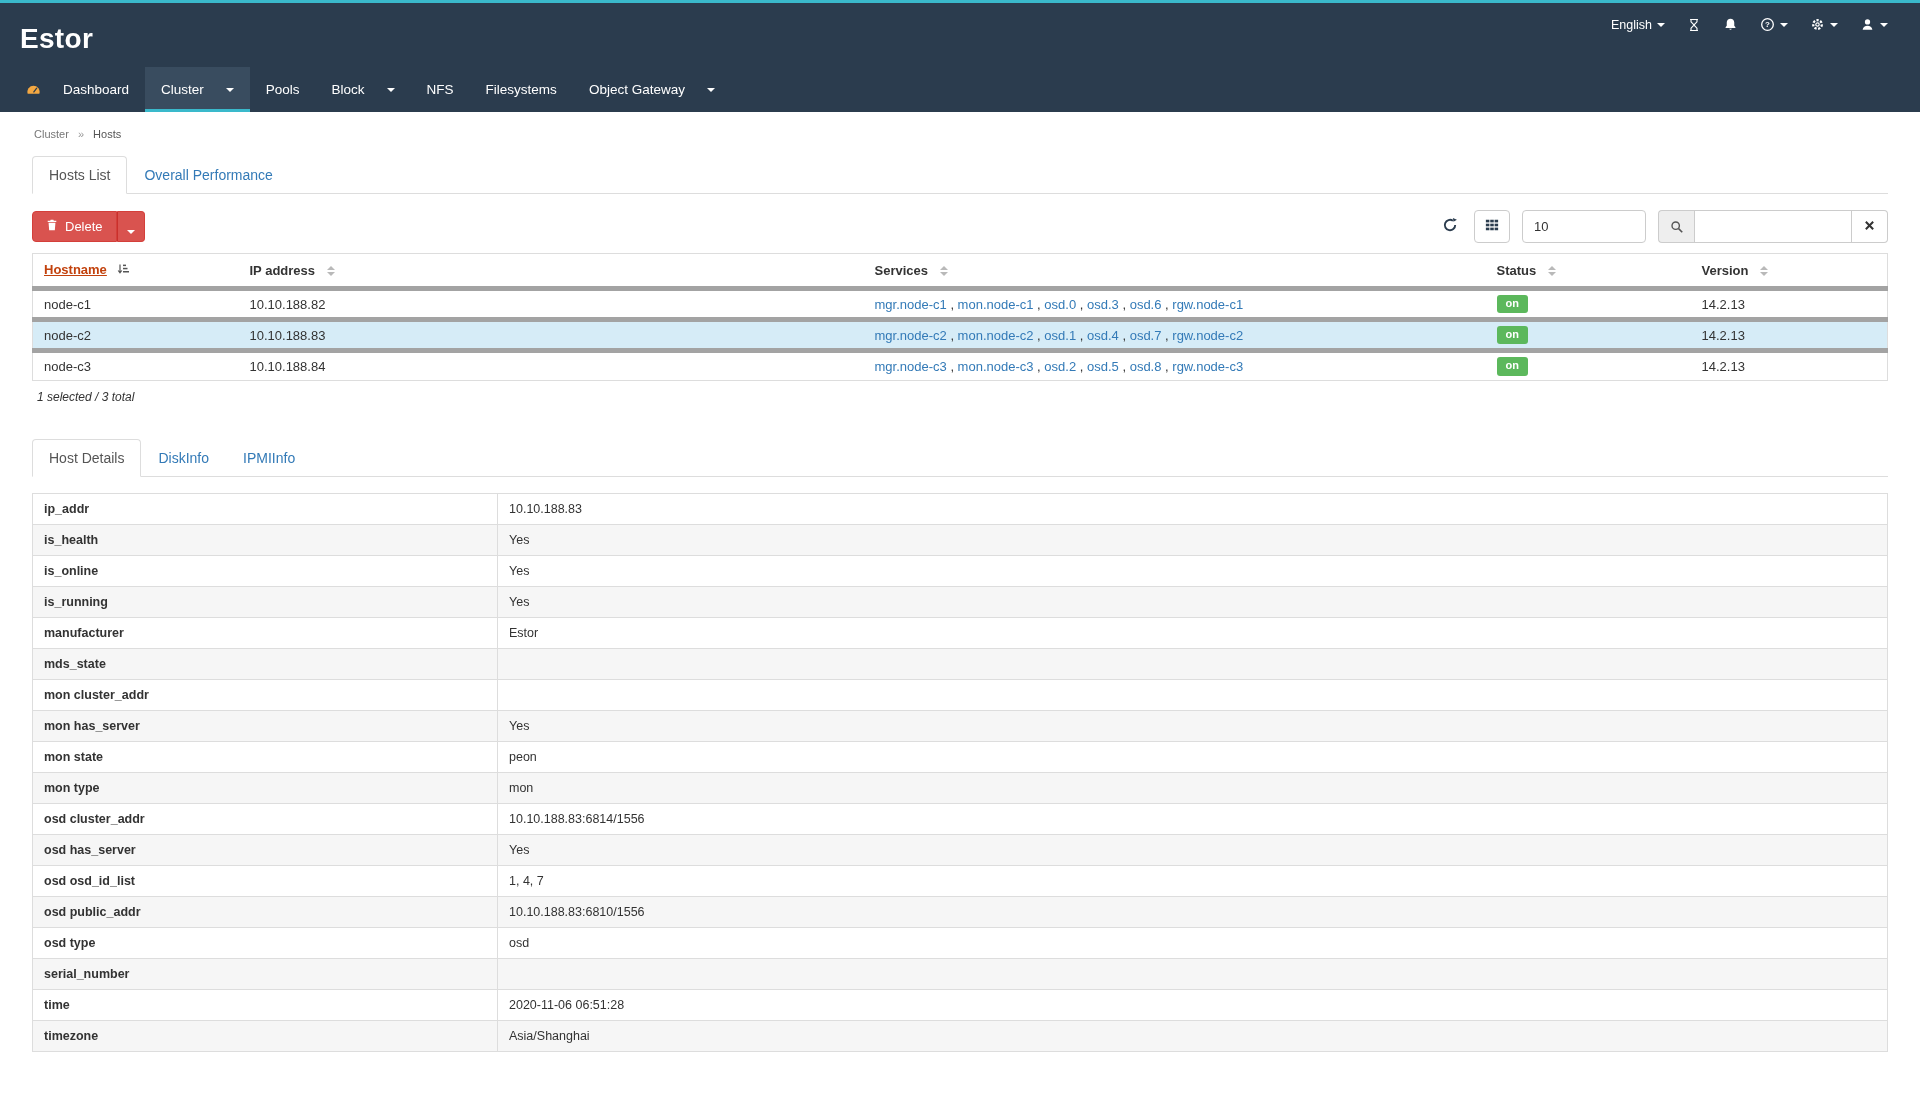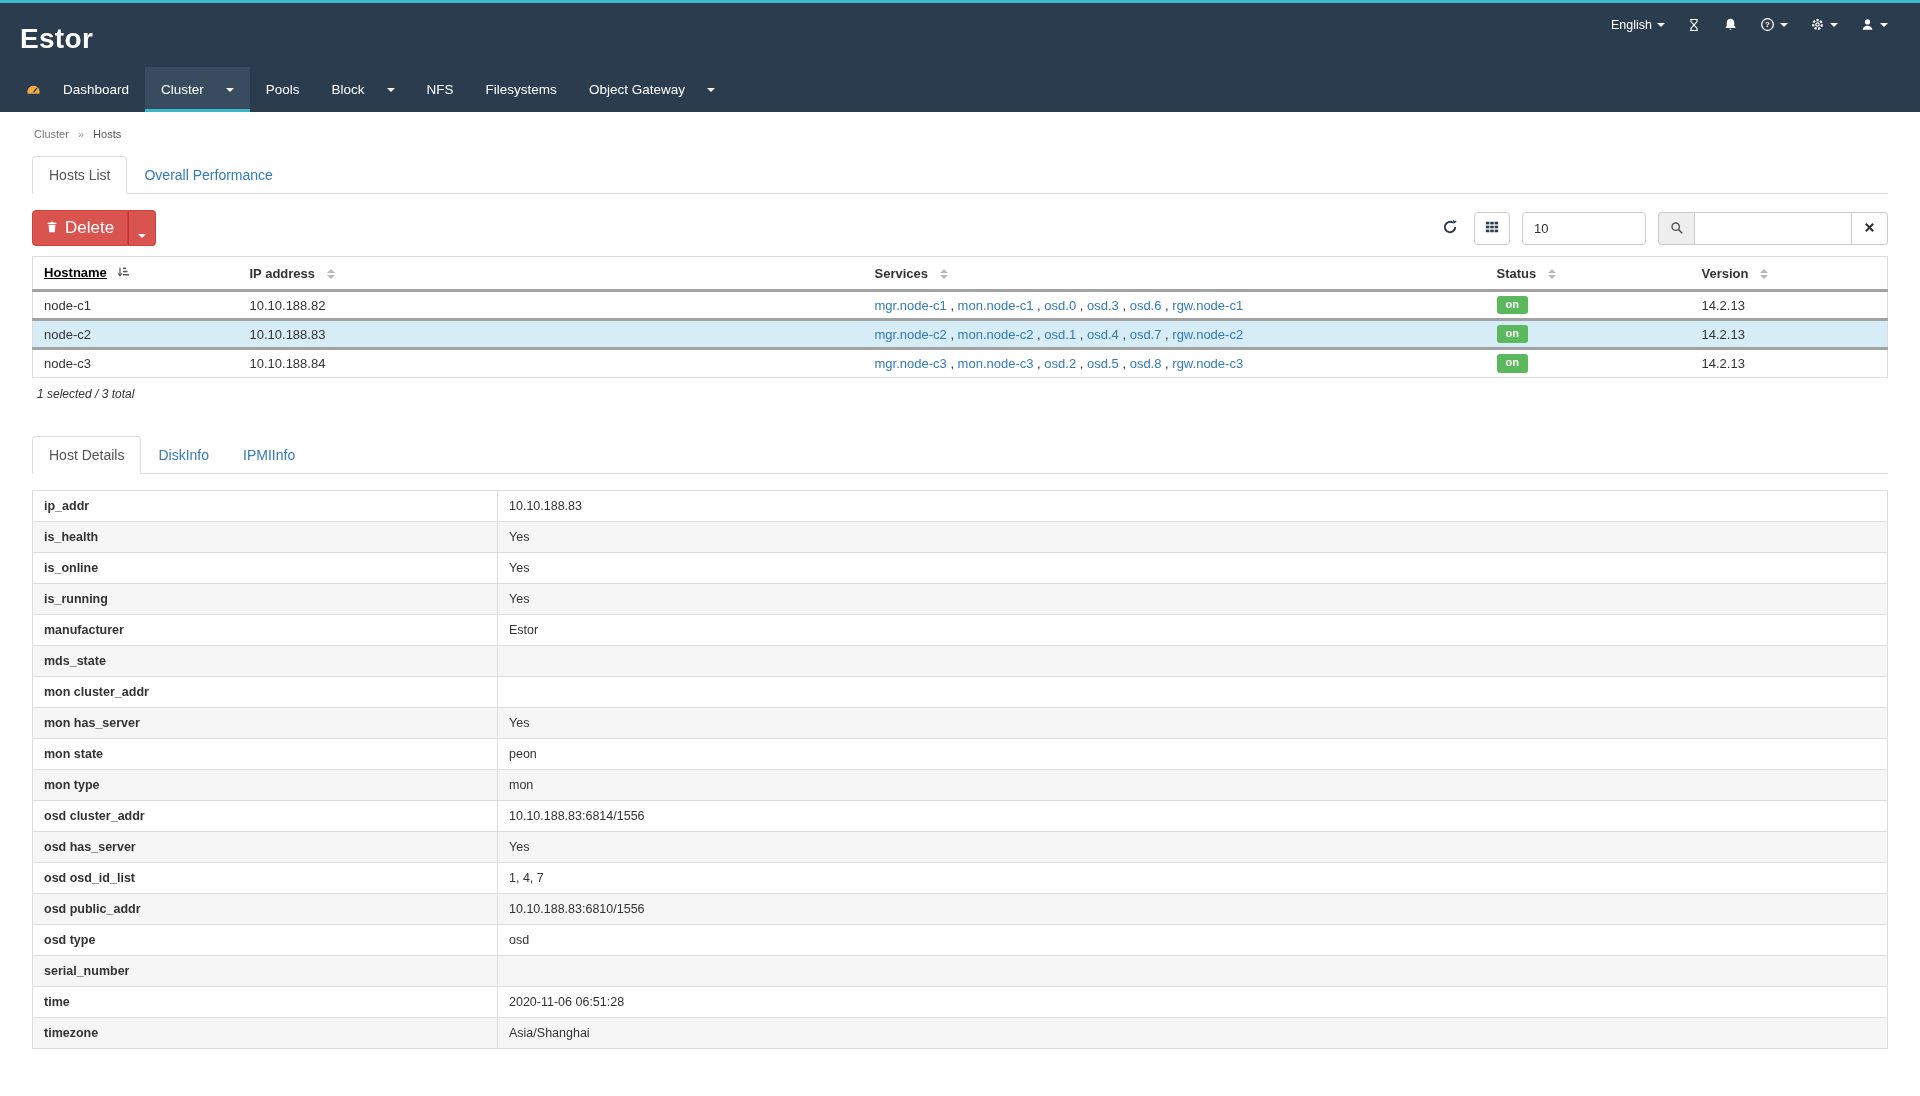--- a/index.html
+++ b/index.html
@@ -38,39 +38,39 @@
 
   
   .tabs { display:flex; border-bottom:1px solid #ddd; margin-top:12px; }
   .tab { padding:10px 16px; font-size:14px; margin-bottom:-1px; text-decoration:none; }
   .tab.active { background:#fff; border:1px solid #ddd; border-bottom:1px solid #fff; border-radius:4px 4px 0 0; color:#555; }
   .tab.link { color:#337ab7; border:1px solid transparent; }
 
   
   .toolbar { display:flex; justify-content:space-between; align-items:center; margin:16px 0 10px; }
   .btn-group { display:inline-flex; }
-  .btn-danger { background:#d9534f; color:#fff; border:1px solid #d43f3a; font-size:17px; display:inline-flex; align-items:flex-end; gap:7px; padding:7px 13px; cursor:pointer; font-family:inherit; }
+  .btn-danger { background:#d9534f; color:#fff; border:1px solid #d43f3a; font-size:13px; display:inline-flex; align-items:flex-end; gap:7px; padding:7px 13px; cursor:pointer; font-family:inherit; }
   .btn-danger.main { border-radius:4px 0 0 4px; }
   .btn-danger.caret-btn { border-left:1px solid #c9302c; border-radius:0 4px 4px 0; padding:7px 9px; }
   .toolbar-right { display:flex; align-items:center; gap:12px; }
   .icon-btn { display:inline-flex; align-items:center; justify-content:center; cursor:pointer; font-family:inherit; color:#2b3c4e; }
   .icon-btn.plain { background:none; border:none; padding:4px; }
   .icon-btn.boxed { background:#fff; border:1px solid #ccc; border-radius:4px; padding:7px 10px; height:33px; }
   .page-size { width:124px; height:33px; border:1px solid #ccc; border-radius:4px; padding:0 11px; font-size:13px; font-family:inherit; color:#333; }
   .search-group { display:flex; height:33px; }
   .search-addon { width:36px; background:#eee; border:1px solid #ccc; border-right:none; border-radius:4px 0 0 4px; display:flex; align-items:center; justify-content:center; color:#555; }
   .search-input { width:158px; border:1px solid #ccc; padding:0 9px; font-size:13px; font-family:inherit; outline:none; }
   .clear-btn { width:36px; background:#fff; border:1px solid #ccc; border-left:none; border-radius:0 4px 4px 0; display:flex; align-items:center; justify-content:center; cursor:pointer; }
 
   
   table.hosts { width:100%; border-collapse:collapse; border:1px solid #ddd; table-layout:fixed; font-size:13px; }
   table.hosts th { text-align:left; font-weight:bold; color:#333; padding:8px 11px; border-bottom:2px solid #ddd; }
-  table.hosts td { padding:4px 11px; border-top:3px solid #a3a3a3; overflow:hidden; white-space:nowrap; }
+  table.hosts td { padding:4px 11px; border-top:5px solid #a3a3a3; overflow:hidden; white-space:nowrap; }
   tr.host-row.selected { background:#d6ecf7; }
-  .th-sorted { color:#000000; text-decoration:underline;margin-top:42px; }
+  .th-sorted { color:#c2410c; text-decoration:underline;margin-top:42px; }
   .sort { display:inline-flex; flex-direction:column; gap:2px; margin-left:8px; vertical-align:middle; }
   .sort i { display:block; width:0; height:0; border-left:4px solid transparent; border-right:4px solid transparent; }
   .sort .u { border-bottom:4px solid #b9b9b9; }
   .sort .d { border-top:4px solid #b9b9b9; }
   .sort-active { margin-left:7px; vertical-align:-1px; }
   a.svc { color:#337ab7; text-decoration:none; }
   .sep { color:#333; }
   .badge-on { background:#5cb85c; color:#fff; font-size:11px; font-weight:bold; padding:2px 9px 3px; border-radius:3px; display:inline-block; line-height:1.2; }
   .table-footer { font-size:12px; font-style:italic; color:#333; padding:9px 5px; }
 

